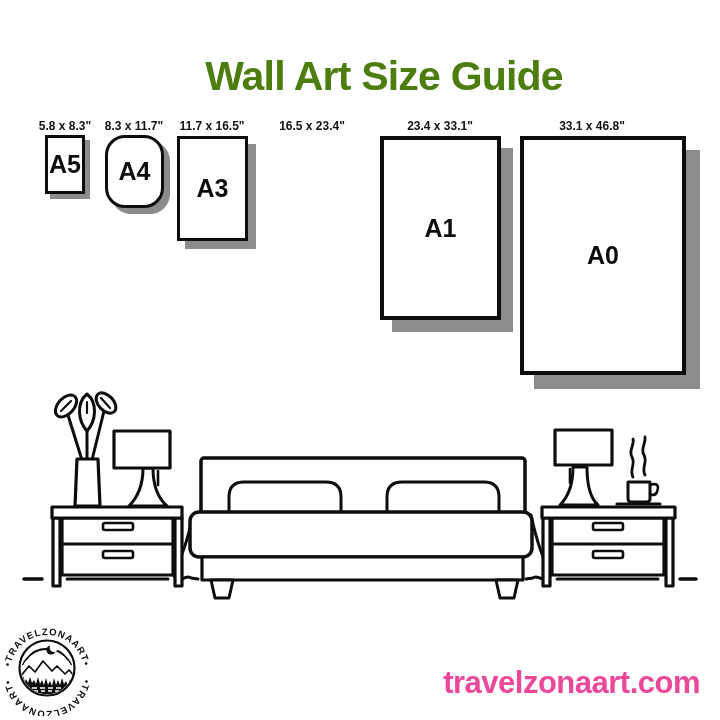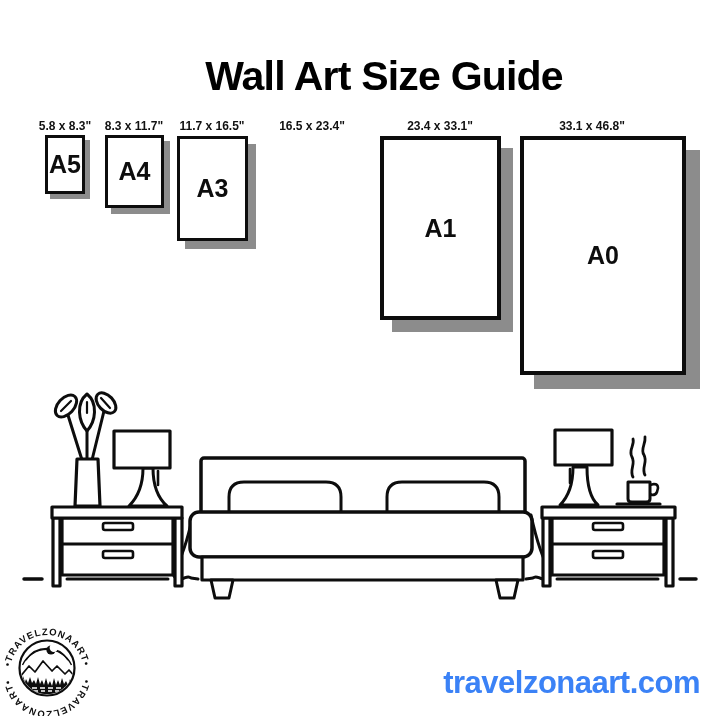--- a/index.html
+++ b/index.html
@@ -1,36 +1,36 @@
 <!DOCTYPE html>
 <html><head>
 <meta charset="utf-8">
 <style>
   html,body{margin:0;padding:0;background:#ffffff;}
   .canvas{position:relative;width:720px;height:720px;background:#ffffff;overflow:hidden;
           font-family:"Liberation Sans", sans-serif;color:#0d0d0d;}
   .title{position:absolute;left:0;right:0;top:26px;text-align:center;
-         font-size:41px;font-weight:800;letter-spacing:-0.8px;color:#000000;margin-left:48px;}
+         font-size:41px;font-weight:800;letter-spacing:-0.8px;color:#4d7c0f;margin-left:48px;}
   .size-label{position:absolute;top:119px;transform:translateX(-50%);
               font-size:12px;font-weight:700;white-space:nowrap;color:#111;}
   .lbl-a5{left:65px;} .lbl-a4{left:134px;} .lbl-a3{left:212px;}
   .lbl-a2{left:312px;} .lbl-a1{left:440px;} .lbl-a0{left:592px;}
   .frame{position:absolute;box-sizing:border-box;background:#fff;border:3px solid #0d0d0d;
          display:flex;align-items:center;justify-content:center;
          font-size:25px;font-weight:700;color:#0d0d0d;}
   .f-a5{left:45px;top:135px;width:40px;height:59px;box-shadow:5px 5px 0 #8c8c8c;align-items:center;}
-  .f-a4{left:105px;top:135px;width:59px;height:73px;box-shadow:6px 6px 0 #8c8c8c;}
+  .f-a4{left:105px;top:135px;width:59px;height:73px;box-shadow:6px 6px 0 #8c8c8c;border-radius:20px;}
   .f-a3{left:177px;top:136px;width:71px;height:105px;box-shadow:8px 8px 0 #8c8c8c;}
   .f-a2{left:263px;top:135px;width:98px;height:138px;border-width:4px;box-shadow:10px 10px 0 #8c8c8c;}
   .f-a1{left:380px;top:136px;width:121px;height:184px;border-width:4px;box-shadow:12px 12px 0 #8c8c8c;text-align:center;}
   .f-a0{left:520px;top:136px;width:166px;height:239px;border-width:4px;box-shadow:14px 14px 0 #8c8c8c;}
   .scene{position:absolute;left:0;top:360px;width:720px;height:245px;}
   .logo{position:absolute;left:2px;top:616px;width:92px;height:100px;}
   .website{position:absolute;right:20px;top:665px;font-size:31px;font-weight:700;
-           letter-spacing:-0.5px;color:#3b82f6;white-space:nowrap;}
+           letter-spacing:-0.5px;color:#ec4899;white-space:nowrap;}
 </style>
 </head>
 <body>
 
 <div class="canvas">
 
   <h1 class="title">Wall Art Size Guide</h1>
 
   <div class="size-label lbl-a5">5.8 x 8.3"</div>
   <div class="size-label lbl-a4">8.3 x 11.7"</div>

